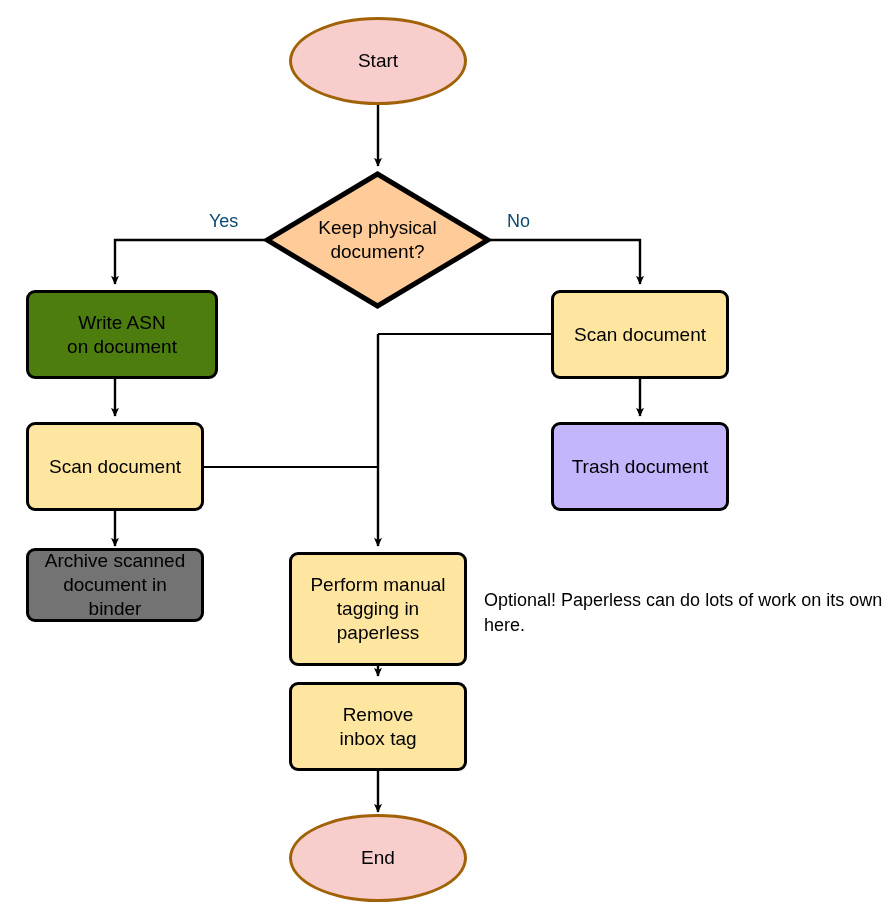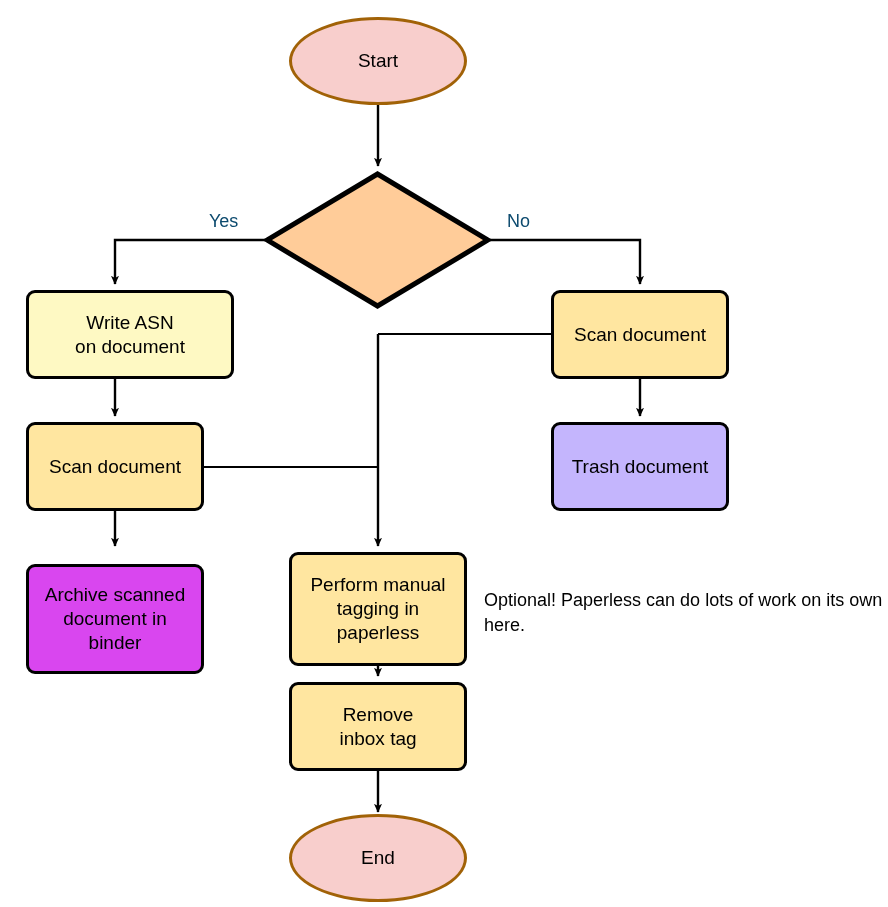--- a/index.html
+++ b/index.html
@@ -122,36 +122,38 @@
   </svg>
 
   <div class="node node-terminator" style="left:289px; top:17px; width:178px; height:88px; background:#f8cecc;">
     <span>Start</span>
   </div>
 
   <div class="node-decision-wrap" style="left:264px; top:171px; width:227px; height:138px;">
     <svg class="node-decision-shape" viewBox="0 0 227 138" preserveAspectRatio="none" xmlns="http://www.w3.org/2000/svg">
       <polygon points="113.5,3 224,69 113.5,135 3,69" fill="#ffcc99" stroke="#000000" stroke-width="5" stroke-linejoin="miter"></polygon>
     </svg>
+    <span class="node-decision-label">Keep physical
+document?</span>
   </div>
 
   <div class="edge-label" style="left:209px; top:211px;">Yes</div>
 
   <div class="edge-label" style="left:507px; top:211px;">No</div>
 
-  <div class="node node-process" style="left:26px; top:290px; width:208px; height:89px; background:#fef9c3;">
+  <div class="node node-process" style="left:26px; top:290px; width:192px; height:89px; background:#4d7c0f;">
     <span>Write ASN
 on document</span>
   </div>
 
   <div class="node node-process" style="left:26px; top:422px; width:178px; height:89px; background:#ffe6a0;">
     <span>Scan document</span>
   </div>
 
-  <div class="node node-process" style="left:26px; top:564px; width:178px; height:110px; background:#d946ef;">
+  <div class="node node-process" style="left:26px; top:548px; width:178px; height:74px; background:#737373;">
     <span>Archive scanned
 document in
 binder</span>
   </div>
 
   <div class="node node-process" style="left:551px; top:290px; width:178px; height:89px; background:#ffe6a0;">
     <span>Scan document</span>
   </div>
 
   <div class="node node-process" style="left:551px; top:422px; width:178px; height:89px; background:#c4b5fd;">

